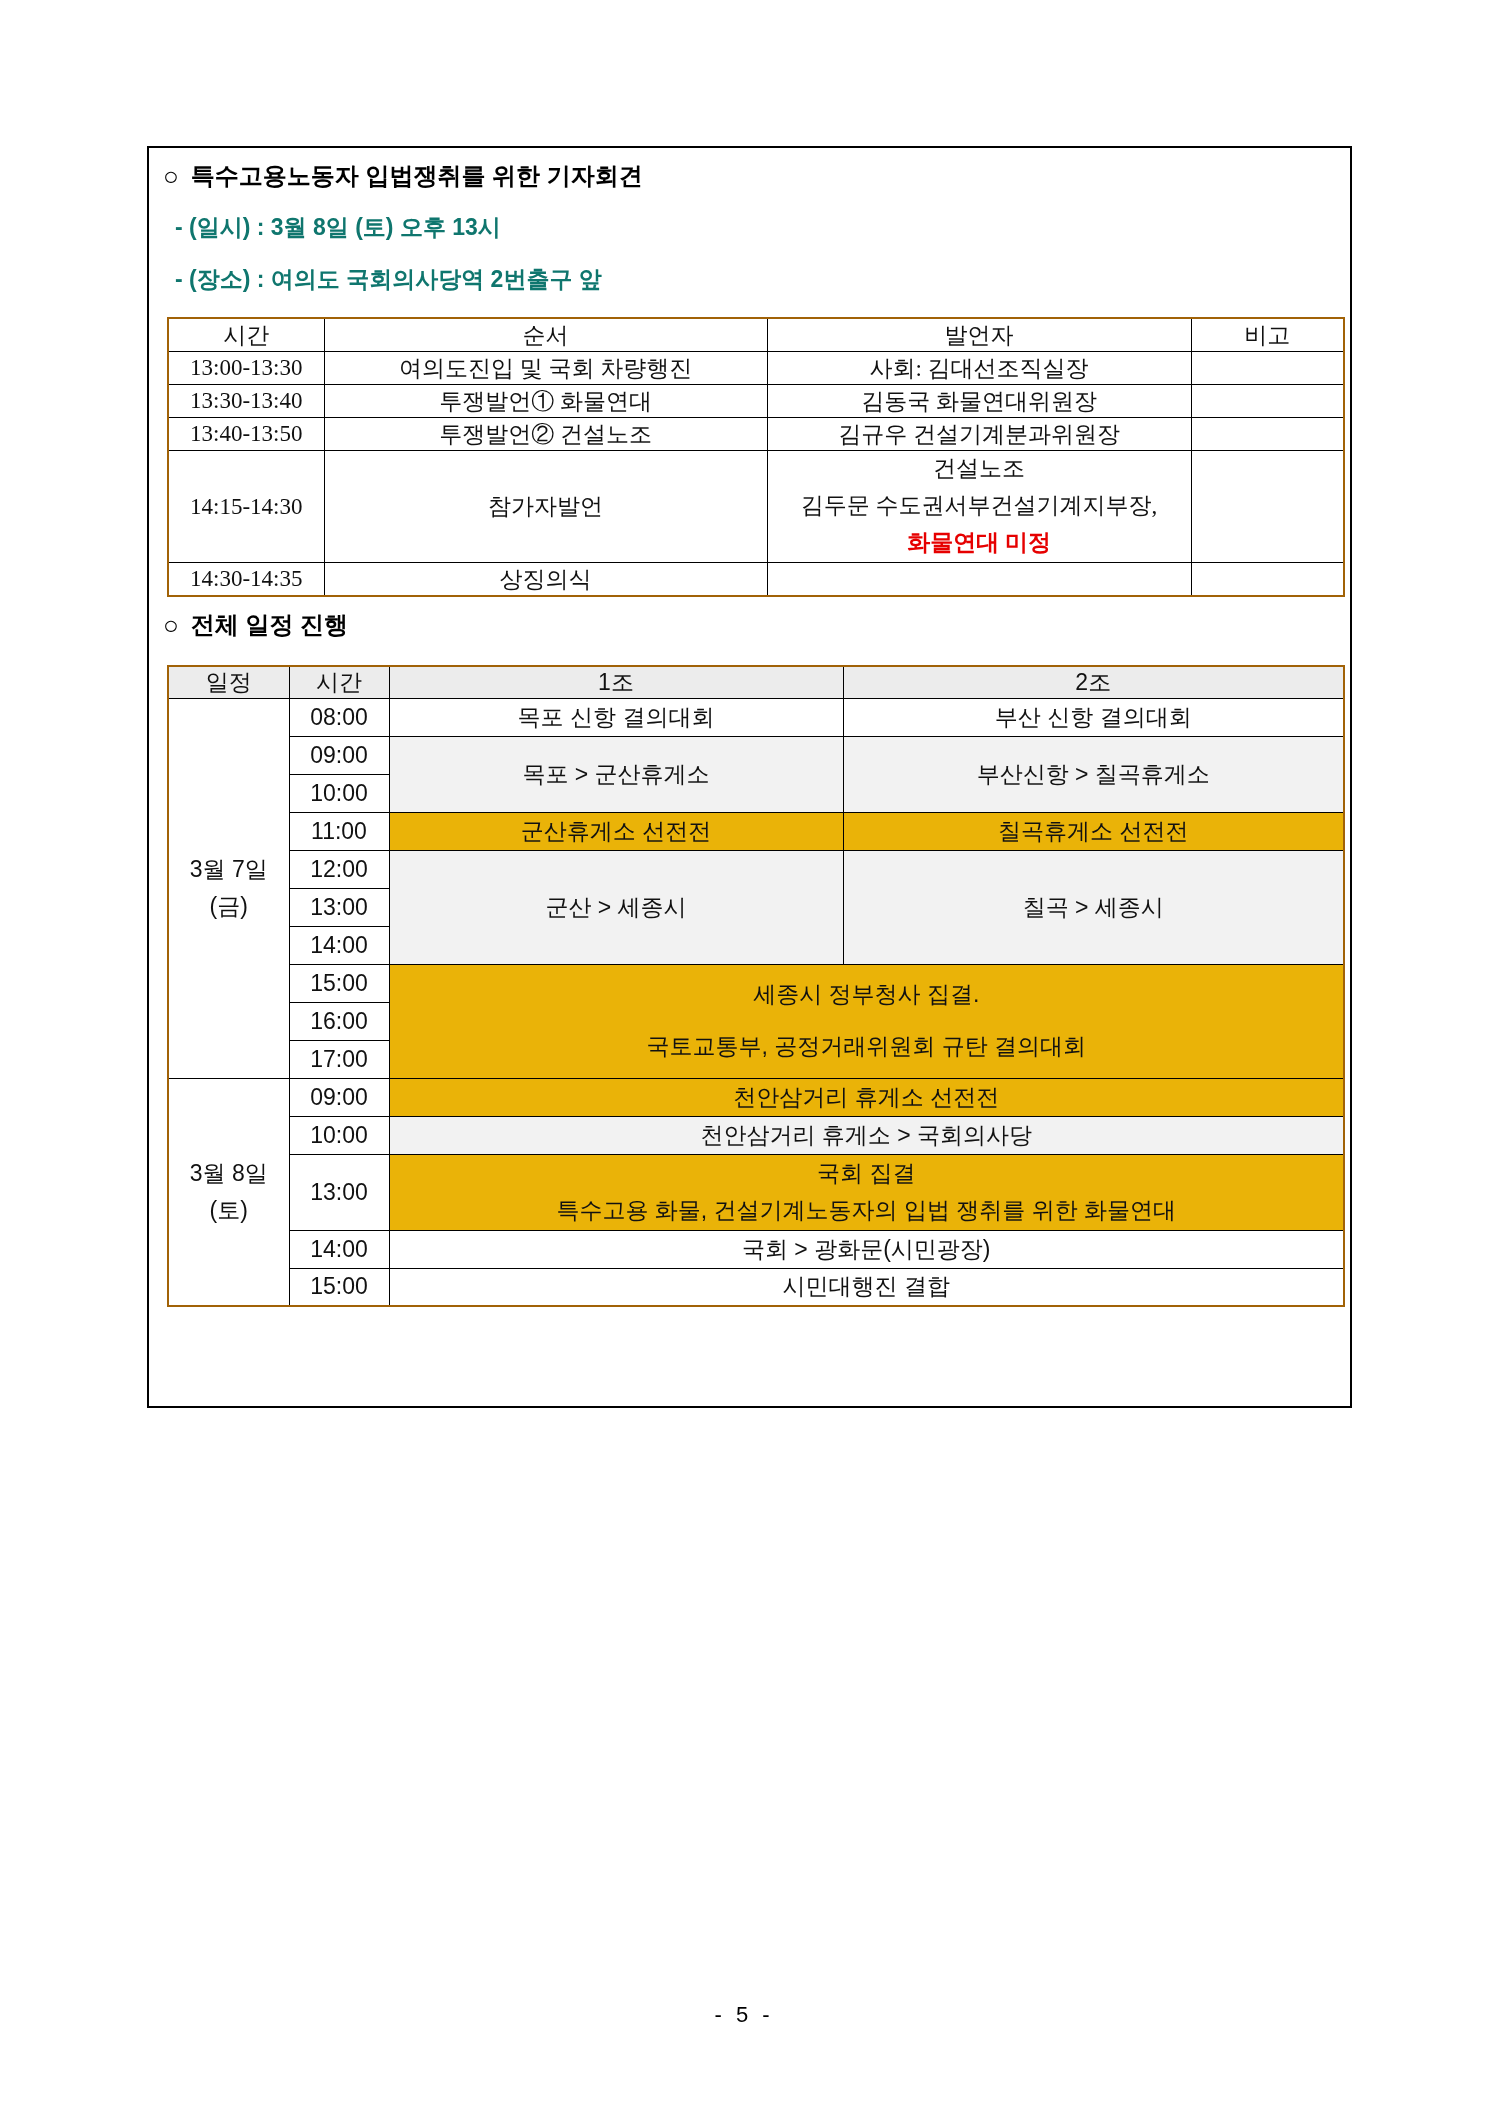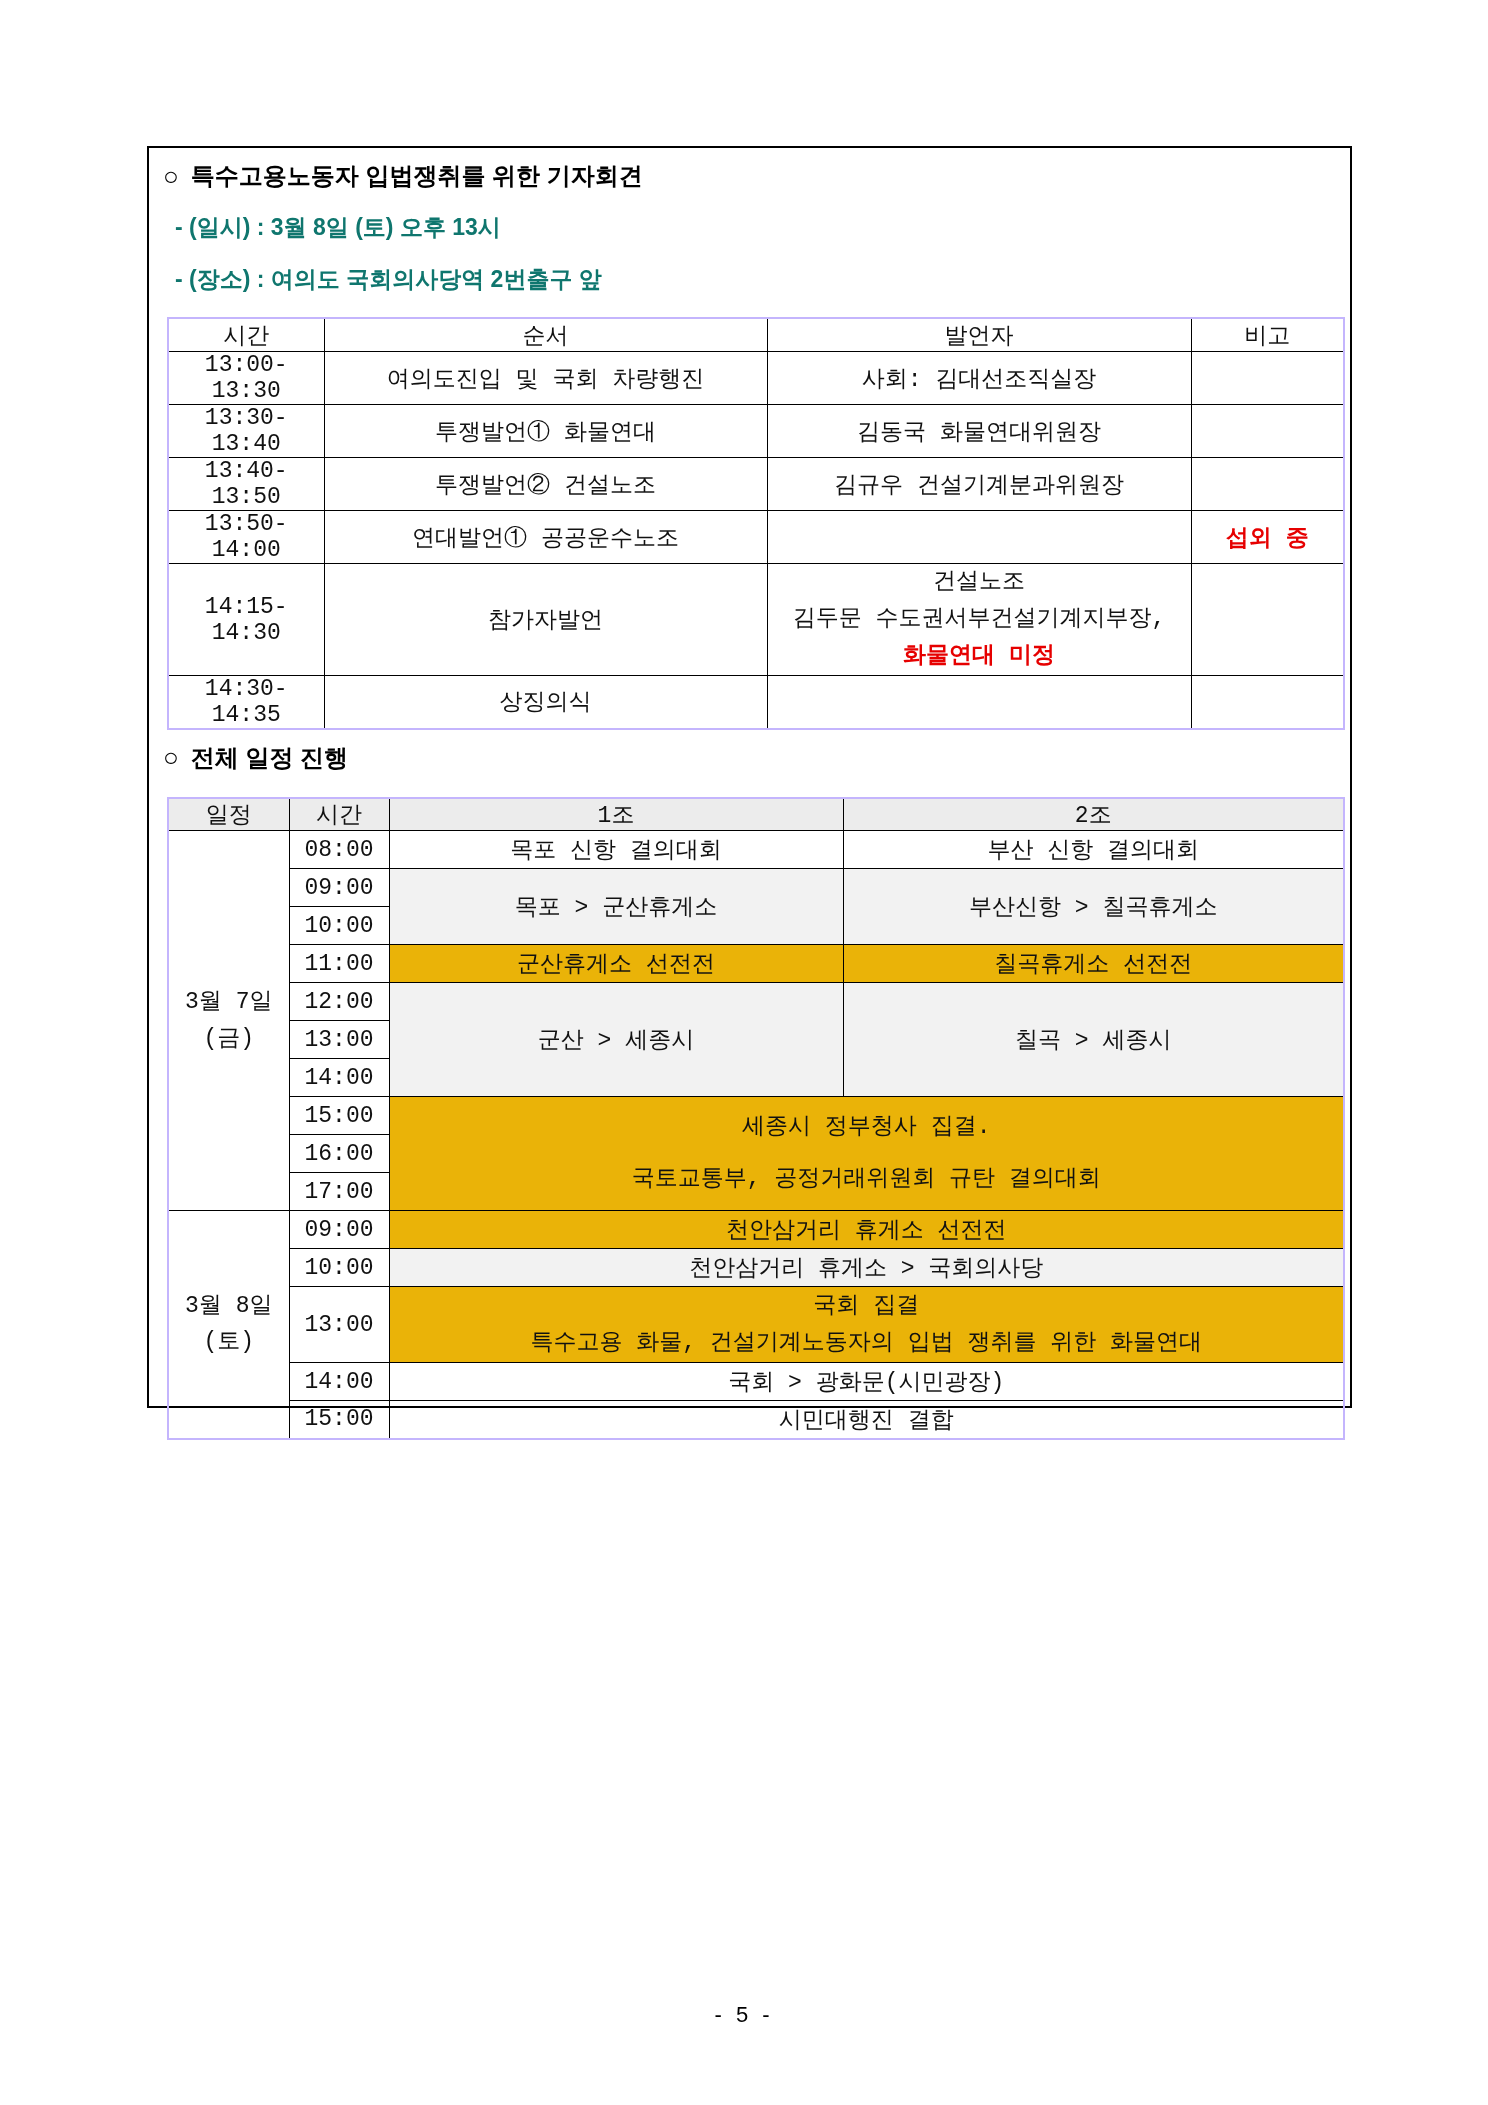--- a/index.html
+++ b/index.html
@@ -12,21 +12,21 @@
              font-size:24px;color:#000;margin:12px 0 0 14px;line-height:1.3;}
   .sec-title .bullet{font-weight:normal;font-size:26px;line-height:1;}
   .sub-line{font-family:"Liberation Sans",sans-serif;font-weight:bold;
             font-size:23px;color:#0f766e;margin:22px 0 0 26px;line-height:1.3;}
   table{border-collapse:collapse;table-layout:fixed;margin-left:18px;
         width:1176px;}
   .t1{margin-top:22px;font-family:"Liberation Serif",serif;font-size:23px;}
   .t2{margin-top:24px;font-family:"Liberation Sans",sans-serif;font-size:23px;}
   td,th{border:1.5px solid #000;text-align:center;vertical-align:middle;
         padding:0 4px;font-weight:normal;overflow:hidden;}
-  .t1,.t2{border:2px solid #c4b5fd;font-family:Liberation Mono, monospace;}
+  .t1,.t2{border:2px solid #a16207;}
   
   .h34{height:34px;}  .h33{height:33px;}  .h90{height:90px;}
   .h110{height:110px;} .h40{height:24px;} .h38{height:38px;} .h76{height:76px;}
   
   .red{color:#e60000;font-weight:600;}
   .bg-head{background:#ececec;}
   .bg-light{background:#f2f2f2;}
   .bg-dark{background:#eab308;}
   .line{display:block;line-height:1.75;}
   .line3{display:block;line-height:1.6;}
@@ -74,26 +74,20 @@
         <td>투쟁발언① 화물연대</td>
         <td>김동국 화물연대위원장</td>
         <td></td>
       </tr>
       <tr class="h33">
         <td>13:40-13:50</td>
         <td>투쟁발언② 건설노조</td>
         <td>김규우 건설기계분과위원장</td>
         <td></td>
       </tr>
-      <tr class="h33">
-        <td>13:50-14:00</td>
-        <td>연대발언① 공공운수노조</td>
-        <td></td>
-        <td class="red">섭외 중</td>
-      </tr>
       <tr class="h110">
         <td>14:15-14:30</td>
         <td>참가자발언</td>
         <td>
           <span class="line3">건설노조</span>
           <span class="line3">김두문 수도권서부건설기계지부장,</span>
           <span class="line3 red">화물연대 미정</span>
         </td>
         <td></td>
       </tr>

